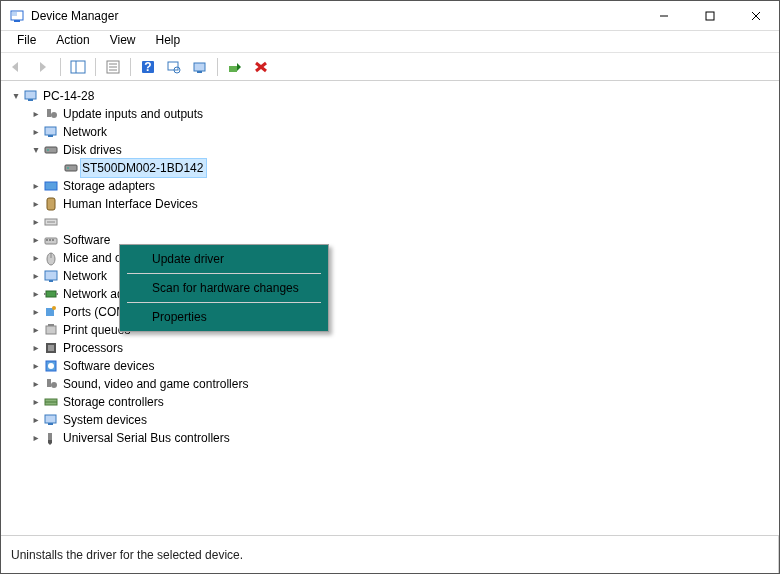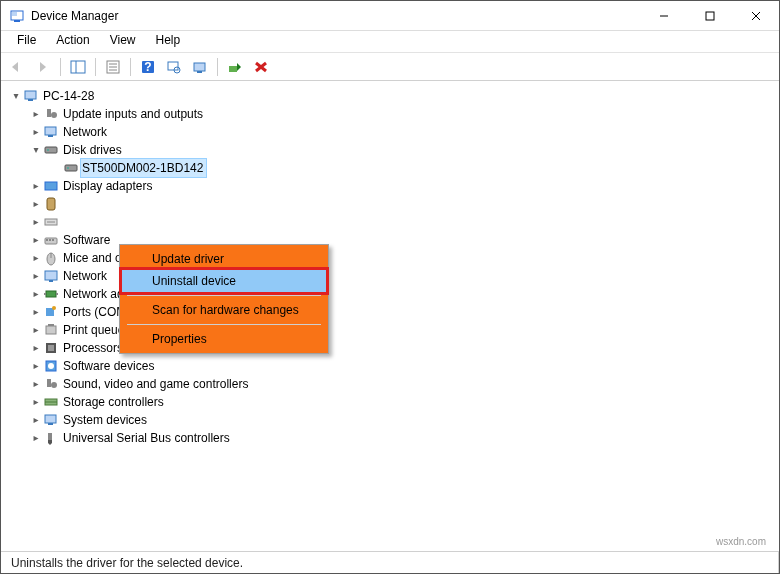--- a/index.html
+++ b/index.html
@@ -28,28 +28,28 @@
 .tree > ul { padding-left: 4px; }
 .tree li { white-space: nowrap; line-height: 18px; }
 .row { display: flex; align-items: center; height: 18px; }
 .tog { width: 14px; height: 14px; display: flex; align-items: center; justify-content: center; color: #606060; font-size: 10px; cursor: pointer; }
 .tog.empty { visibility: hidden; }
 .ico { width: 16px; height: 16px; display: flex; align-items: center; justify-content: center; margin: 0 2px 0 0; }
 .label { padding: 0 2px; }
 .label.selected { background: #cce8ff; border: 1px solid #99d1ff; padding: 0 3px 0 1px; margin-left: -1px; text-align: center; }
 
 
-.ctxmenu { position: absolute; left: 118px; top: 163px; width: 210px; background: #f97316; border: 1px solid #a0a0a0; box-shadow: 3px 3px 4px rgba(0,0,0,.3); padding: 3px 2px; z-index: 11; }
+.ctxmenu { position: absolute; left: 118px; top: 163px; width: 210px; background: #0f766e; border: 1px solid #a0a0a0; box-shadow: 3px 3px 4px rgba(0,0,0,.3); padding: 3px 2px; z-index: 11; }
 .ctxmenu .item { padding: 4px 10px 4px 30px; cursor: default; }
 .ctxmenu .item.hl { background: #91c9f7; outline: 3px solid #e02020; outline-offset: 0px; }
 .ctxmenu .item.bold { font-weight: 400; }
 .ctxmenu .div { height: 1px; background: #cfcfcf; margin: 3px 5px; }
 
 
-.status { position: absolute; bottom: 0; left: 0; right: 0; height: 22px; border-top: 1px solid #d0d0d0; display: flex; align-items: center; padding-left: 4px; font-size: 12px; color: #222; background: #fff;}
+.status { position: absolute; bottom: 0; left: 0; right: 0; height: 38px; border-top: 1px solid #d0d0d0; display: flex; align-items: center; padding-left: 4px; font-size: 12px; color: #222; background: #fff;}
 .status .cell { border-right: 1px solid #d0d0d0; height: 100%; display:flex; align-items:center; padding: 0 6px; }
 .status .cell.main { flex: 1; border-right:none; }
 .watermark { position:absolute; right:13px; bottom:26px; font-size:10px; color:#999; }
 
 svg { display:block; }
 </style>
 </head>
 <body>
 
 <div class="titlebar">
@@ -214,31 +214,32 @@
             </ul>
           </li>
           <li>
     <div class="row">
       <span class="tog">▸</span>
       <span class="ico">
                 <svg width="16" height="16">
                   <rect x="2" y="4" width="12" height="8" fill="#5aa0e0" stroke="#2a6cd4"></rect>
                 </svg>
               </span>
-      <span class="label">Display adapters</span>
+      <span class="label">Storage adapters</span>
     </div>
           </li>
           <li>
     <div class="row">
       <span class="tog">▸</span>
       <span class="ico">
                 <svg width="16" height="16">
                   <rect x="4" y="2" width="8" height="12" rx="2" fill="#c7a462" stroke="#7a5a20"></rect>
                 </svg>
               </span>
+      <span class="label">Human Interface Devices</span>
     </div>
           </li>
           <li>
     <div class="row">
       <span class="tog">▸</span>
       <span class="ico">
                 <svg width="16" height="16">
                   <rect x="2" y="5" width="12" height="6" fill="#ddd" stroke="#888"></rect>
                   <line x1="4" y1="8" x2="12" y2="8" stroke="#888"></line>
                 </svg>
@@ -391,21 +392,20 @@
               </span>
       <span class="label">Universal Serial Bus controllers</span>
     </div>
           </li>
         </ul>
     </li>
   </ul>
 
   <div class="ctxmenu">
     <div class="item">Update driver</div>
-    <div class="item hl">Uninstall device</div>
     <div class="div"></div>
     <div class="item">Scan for hardware changes</div>
     <div class="div"></div>
     <div class="item bold">Properties</div>
   </div>
 </div>
 
 <div class="watermark">wsxdn.com</div>
 
 <div class="status">

